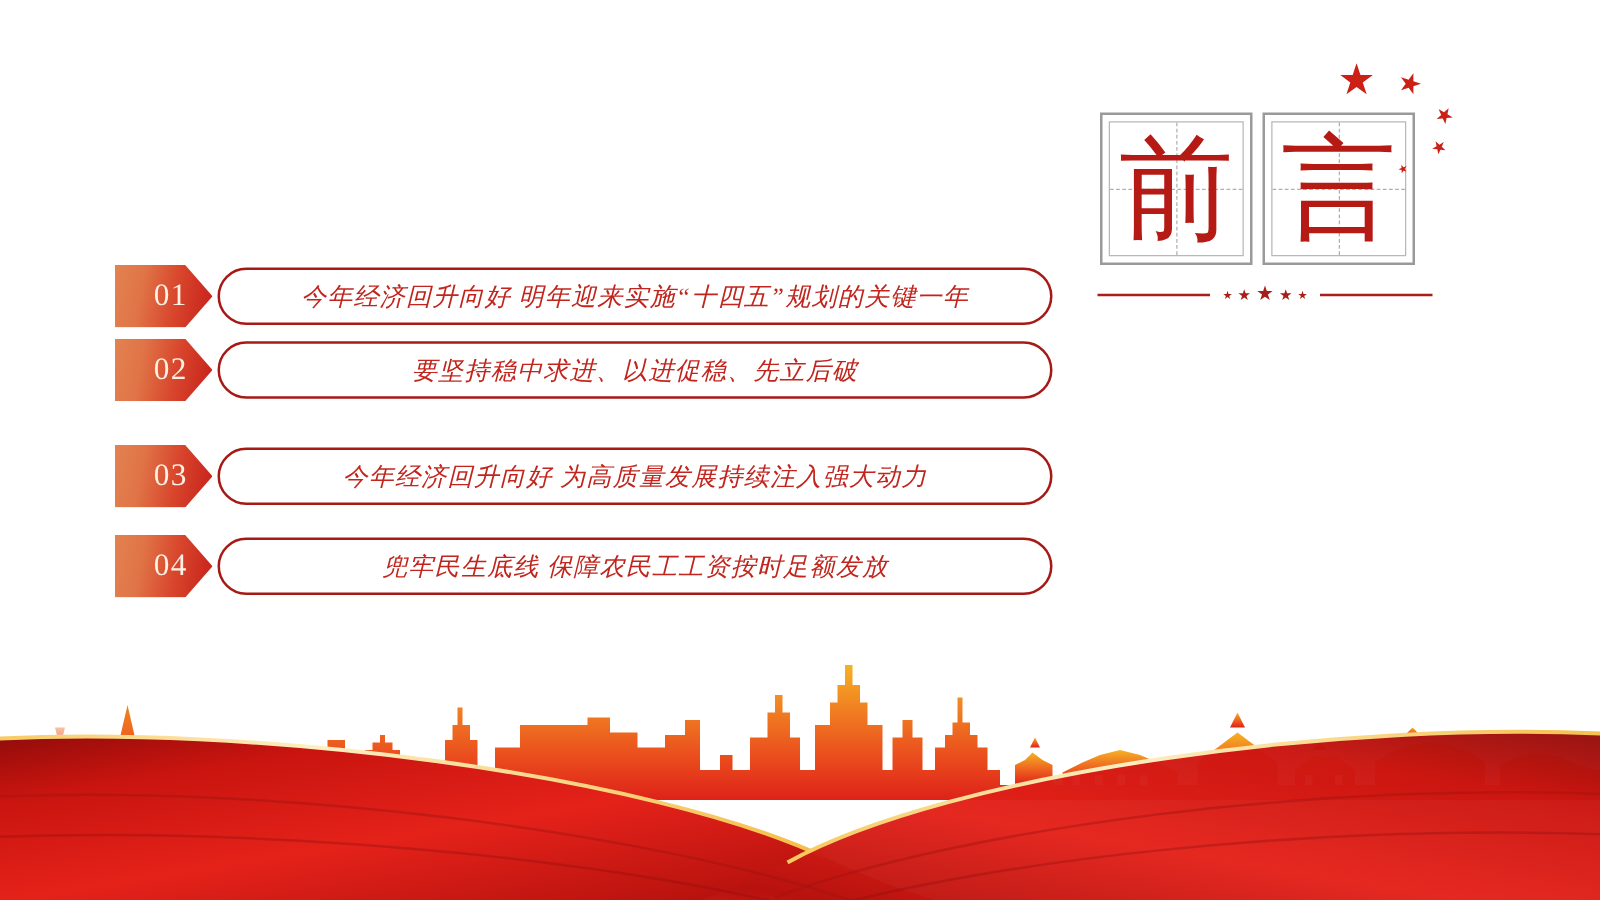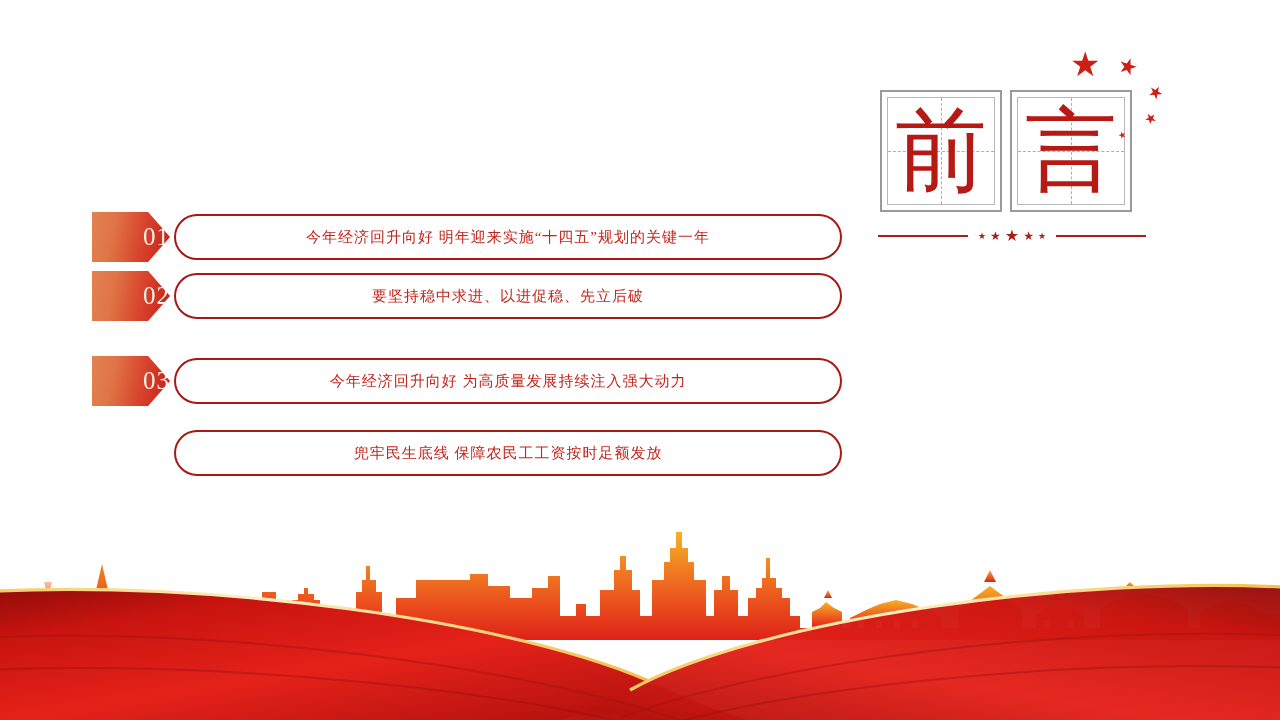--- a/index.html
+++ b/index.html
@@ -128,21 +128,21 @@
     position: absolute;
     left: 0;
     top: 0;
     width: 78px;
     height: 50px;
     background: linear-gradient(100deg, #e38250 0%, #e07447 28%, #d8452c 62%, #c6201a 100%);
     -webkit-clip-path: polygon(0 0, 72% 0, 100% 50%, 72% 100%, 0 100%);
     clip-path: polygon(0 0, 72% 0, 100% 50%, 72% 100%, 0 100%);
     display: flex;
     align-items: center;
-    justify-content: flex-end;
+    justify-content: center;
     box-sizing: border-box;
     padding-left: 11px;
     filter: drop-shadow(0 0 5px rgba(220,110,80,0.40));
   }
   .badge-num {
     color: #fdf1e4;
     font-size: 25px;
     letter-spacing: 1px;
     font-family: "Liberation Serif", "DejaVu Serif", serif;
   }
@@ -155,24 +155,25 @@
     border: 2px solid #a61a16;
     border-radius: 26px;
     box-sizing: border-box;
     background: transparent;
     display: flex;
     align-items: center;
     justify-content: center;
   }
   .pill-text {
     color: #c1251d;
-    font-size: 15px;
+    font-size: 20px;
     letter-spacing: 1px;
     white-space: nowrap;
     font-family: "Liberation Serif", "DejaVu Serif", serif;
+    font-style: italic;
   }
 
   #row-1 { top: 212px; }
   #row-2 { top: 271px; }
   #row-3 { top: 356px; }
   #row-4 { top: 428px; }
 
   
   #bottom-art {
     position: absolute;
@@ -240,20 +241,23 @@
   <div class="row" id="row-3">
     <div class="badge">
       <span class="badge-num">03</span>
     </div>
     <div class="pill">
       <span class="pill-text">今年经济回升向好 为高质量发展持续注入强大动力</span>
     </div>
   </div>
 
   <div class="row" id="row-4">
+    <div class="badge">
+      <span class="badge-num">04</span>
+    </div>
     <div class="pill">
       <span class="pill-text">兜牢民生底线 保障农民工工资按时足额发放</span>
     </div>
   </div>
 
   <div id="bottom-art">
     <svg viewBox="0 0 1280 250" preserveAspectRatio="none">
       <defs>
         <linearGradient id="skyGrad" x1="0" y1="0" x2="0" y2="1">
           <stop offset="0%" stop-color="#f6b223"></stop>

